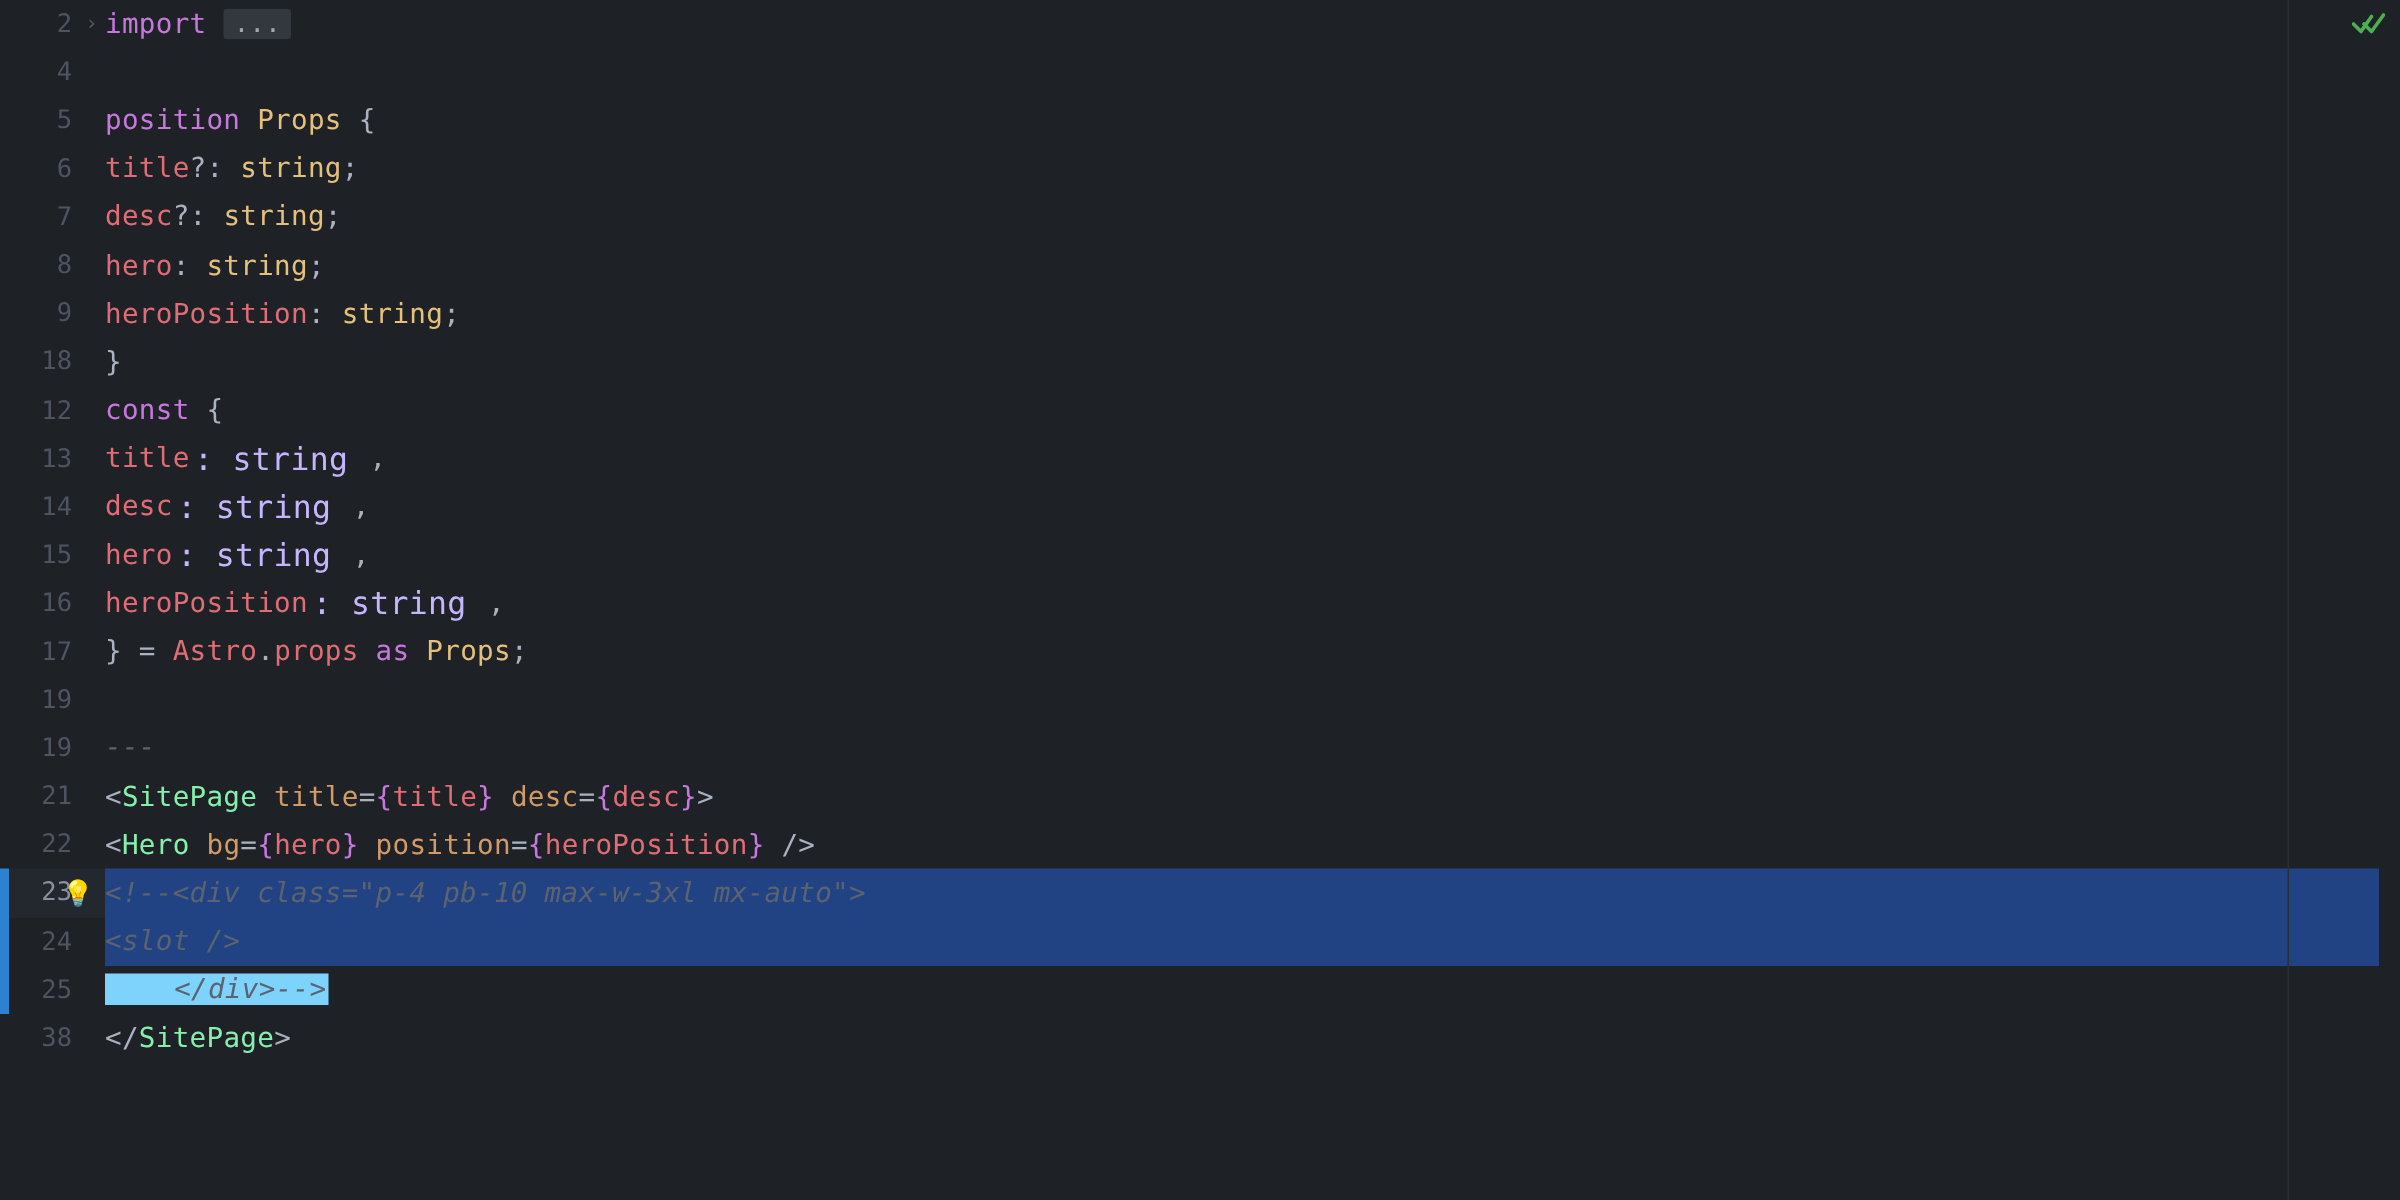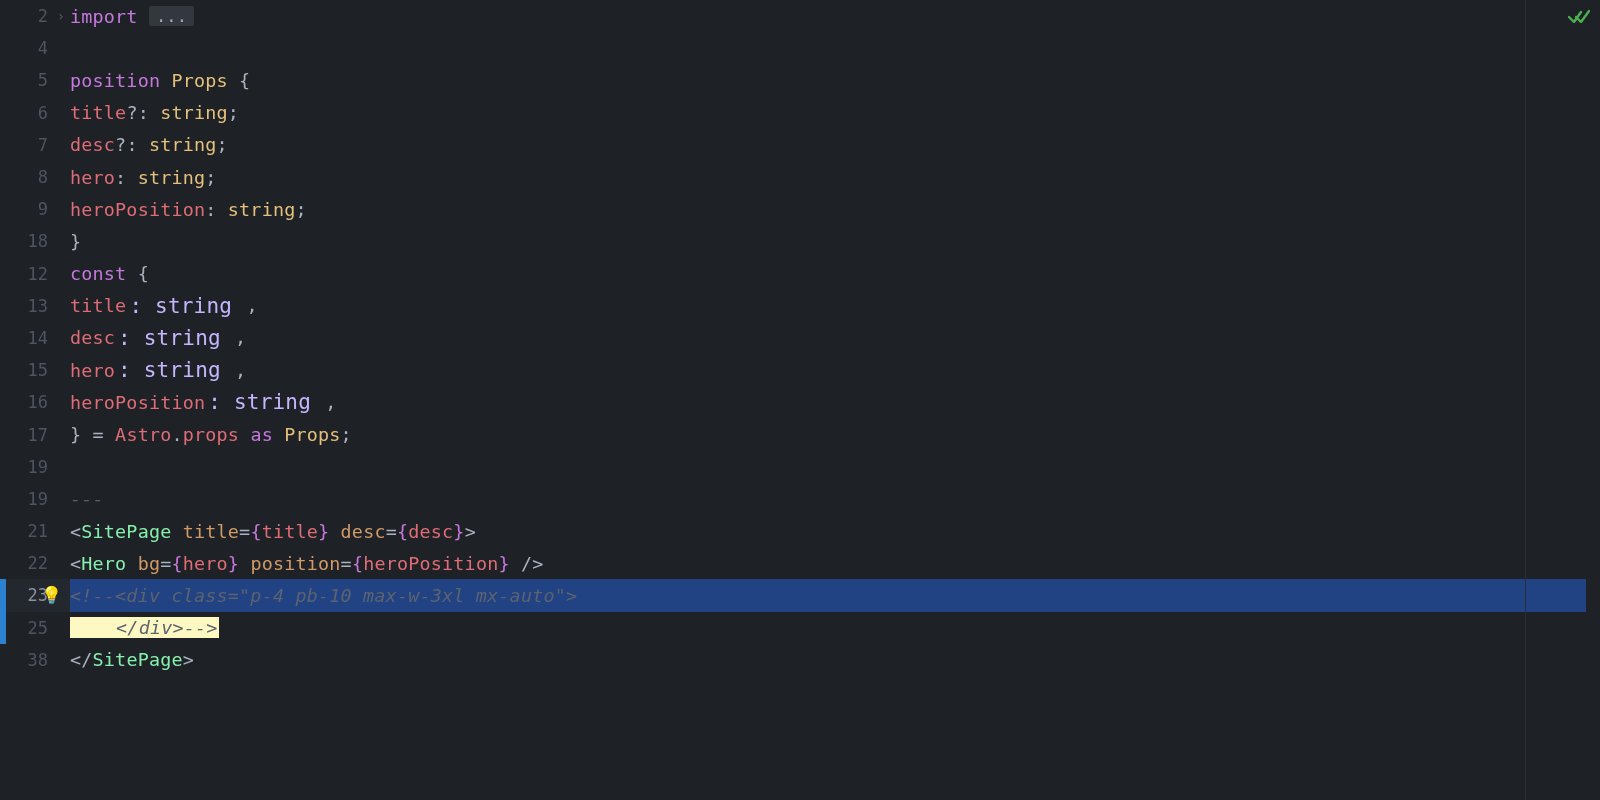--- a/index.html
+++ b/index.html
@@ -67,21 +67,21 @@
     letter-spacing: 0.2px;
     text-align: center;
   }
   .code.selected {
     background: #214283;
   }
   .code.selected.partial {
     background: transparent;
   }
   .sel-box {
-    background: #fef9c3;
+    background: #7dd3fc;
     padding: 0 1px;
   }
   .active-row {
     background: #23272e;
   }
   .kw    { color: #c678dd; }
   .prop  { color: #e06c75; }
   .type  { color: #e5c07b; }
   .punc  { color: #abb2bf; }
   .tagc  { color: #86efac; }
@@ -264,20 +264,26 @@
   </div>
 
   <div class="line active-row">
     <div class="gutter-mod mod-blue"></div>
     <div class="gutter-num active">23</div>
     <div class="fold"></div>
     <div class="hint-col" style="margin-left:-36px">💡</div>
     <div class="code selected">    <span class="cm">&lt;!--&lt;div class="p-4 pb-10 max-w-3xl mx-auto"&gt;</span></div>
   </div>
 
+  <div class="line">
+    <div class="gutter-mod mod-blue"></div>
+    <div class="gutter-num">24</div>
+    <div class="fold"></div>
+    <div class="code selected">        <span class="cm">&lt;slot /&gt;</span></div>
+  </div>
 
   <div class="line">
     <div class="gutter-mod mod-blue"></div>
     <div class="gutter-num">25</div>
     <div class="fold"></div>
     <div class="code partial selected"><span class="sel-box">    <span class="cm">&lt;/div&gt;--&gt;</span></span></div>
   </div>
 
   <div class="line">
     <div class="gutter-mod"></div>

